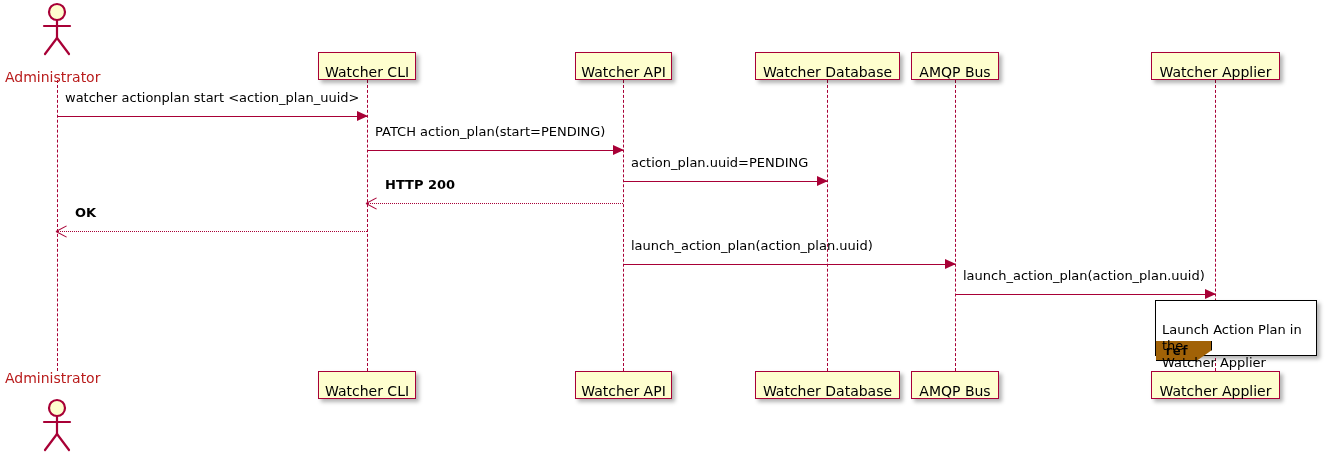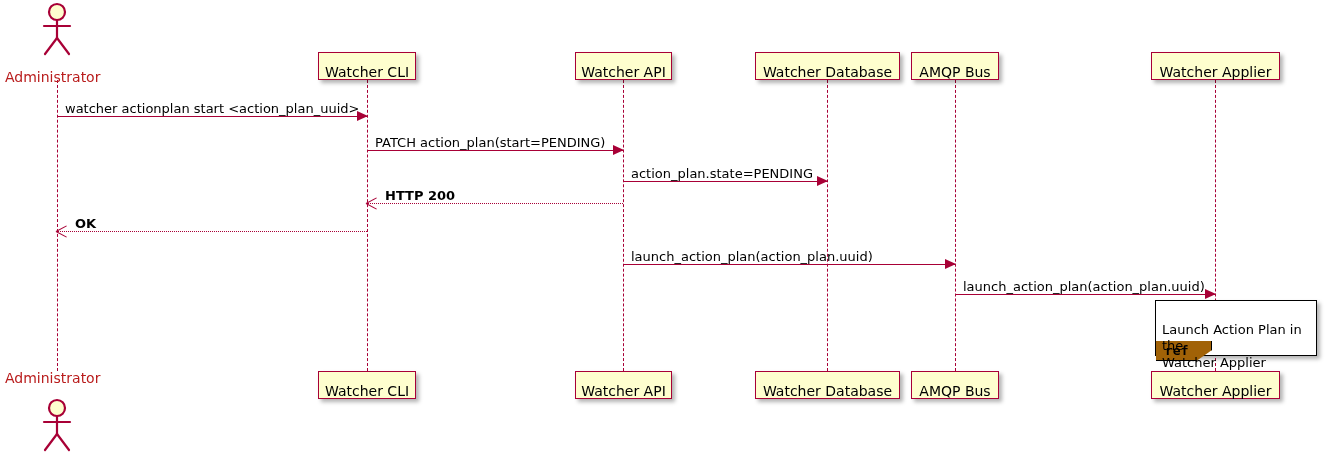--- a/index.html
+++ b/index.html
@@ -102,21 +102,21 @@
     width: 12px;
     height: 0;
     border-top: 1.6px solid #A80036;
     transform-origin: 0 50%;
   }
   .msg.dotted.left .head::before { transform: rotate(-28deg); }
   .msg.dotted.left .head::after  { transform: rotate(28deg); }
 
   .msg .label {
     position: absolute;
-    bottom: 0;
+    bottom: 11px;
     font-size: 13px;
     color: #000000;
     white-space: nowrap;
     line-height: 1.1;
   }
   .msg.right .label { left: 8px; }
   .msg.left  .label { left: 18px; font-weight: bold; }
 
   
   .ref-box {
@@ -236,21 +236,21 @@
         <div class="label">watcher actionplan start &lt;action_plan_uuid&gt;</div>
       </div>
       <div class="msg solid right" style="left: 367px; top: 150px; width: 256px;">
         <div class="line"></div>
         <div class="head"></div>
         <div class="label">PATCH action_plan(start=PENDING)</div>
       </div>
       <div class="msg solid right" style="left: 623px; top: 181px; width: 204px;">
         <div class="line"></div>
         <div class="head"></div>
-        <div class="label">action_plan.state=PENDING</div>
+        <div class="label">action_plan.uuid=PENDING</div>
       </div>
       <div class="msg dotted left" style="left: 367px; top: 203px; width: 256px;">
         <div class="line"></div>
         <div class="head"></div>
         <div class="label">HTTP 200</div>
       </div>
       <div class="msg dotted left" style="left: 57px; top: 231px; width: 310px;">
         <div class="line"></div>
         <div class="head"></div>
         <div class="label">OK</div>

